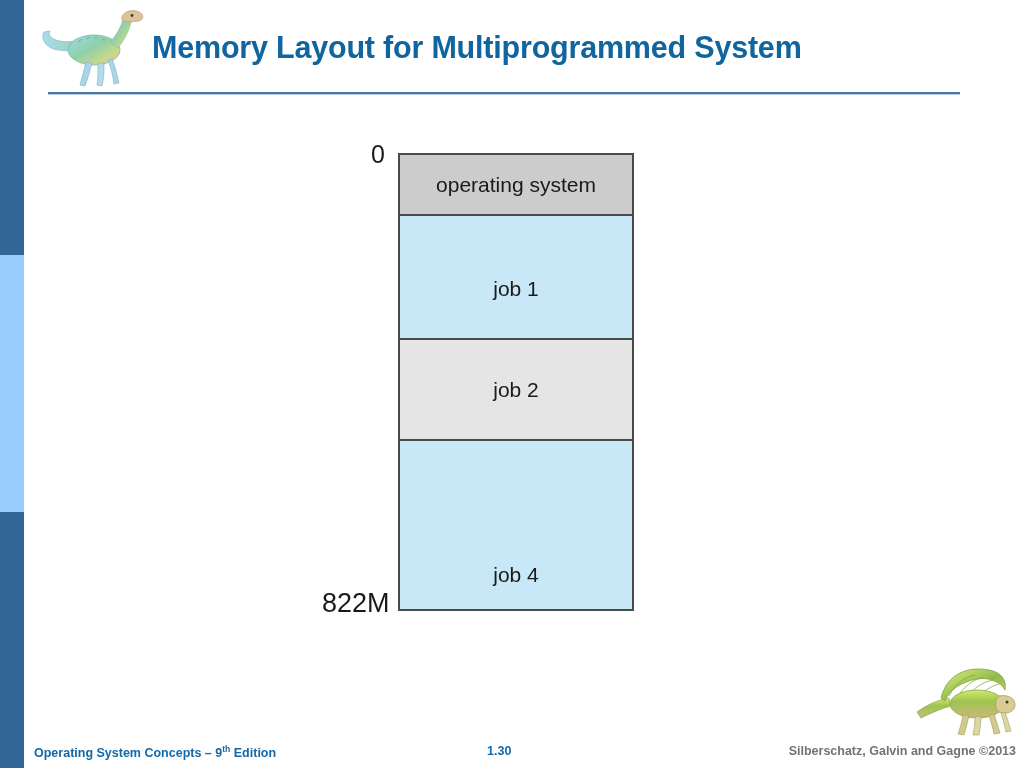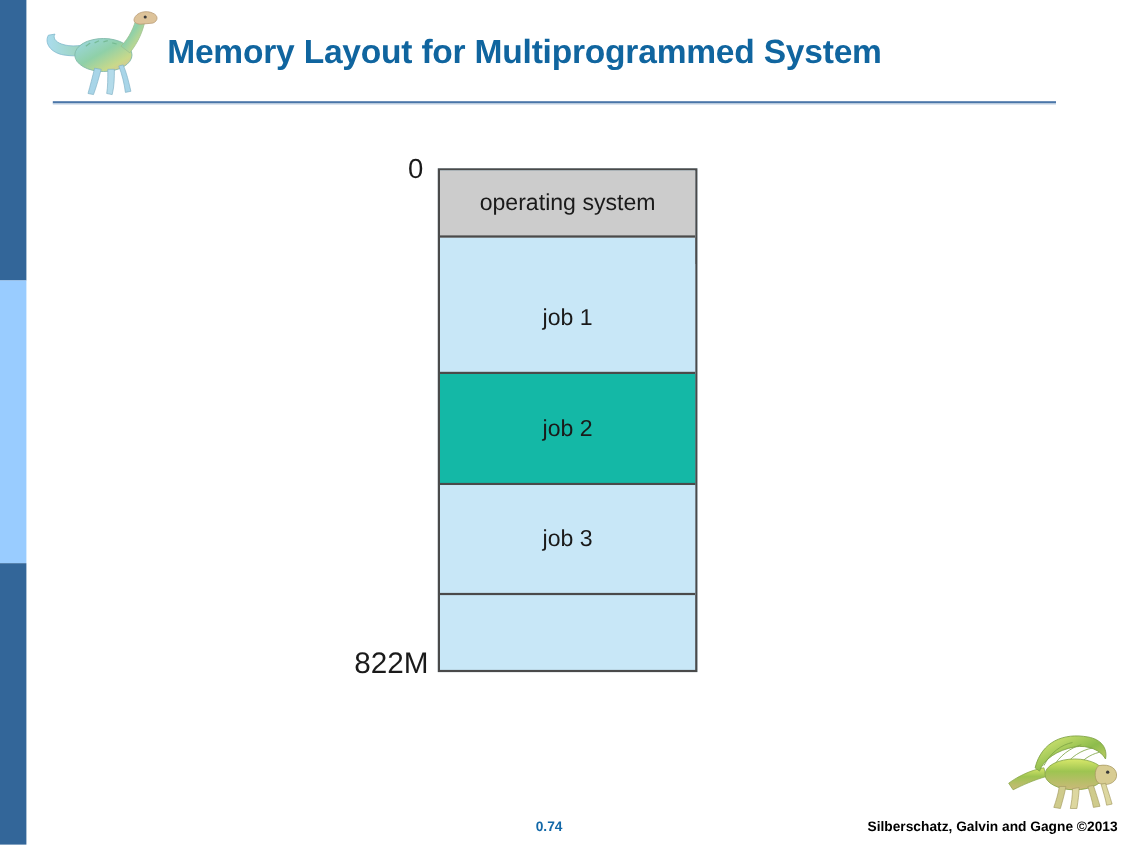--- a/index.html
+++ b/index.html
@@ -89,21 +89,21 @@
     box-sizing: border-box;
     display: flex;
     align-items: center;
     justify-content: center;
     color: #1a1a1a;
     font-size: 21px;
     font-family: "Liberation Sans", sans-serif;
   }
   .mem-block.os      { top: 0px;   height: 61px;  background: #cccccc; border-bottom: 2px solid #4a4a4a; }
   .mem-block.j1      { top: 85px;  height: 100px; background: #c8e7f7; border-bottom: 2px solid #4a4a4a; }
-  .mem-block.j2      { top: 185px; height: 101px; background: #14b8a6; border-bottom: 2px solid #4a4a4a; }
+  .mem-block.j2      { top: 185px; height: 101px; background: #e5e5e5; border-bottom: 2px solid #4a4a4a; }
   .mem-block.j3      { top: 286px; height: 100px; background: #c8e7f7; border-bottom: 2px solid #4a4a4a; }
   .mem-block.j4      { top: 386px; height: 68px;  background: #c8e7f7; }
 
   
   .addr-label {
     position: absolute;
     color: #1a1a1a;
     font-size: 25px;
     font-family: "Liberation Sans", sans-serif;
     white-space: nowrap;
@@ -134,21 +134,21 @@
     left: 487px;
     top: 8px;
     color: #1268a8;
     font-size: 12.5px;
     font-weight: bold;
   }
   #footer-right {
     position: absolute;
     right: 8px;
     top: 8px;
-    color: #000000;
+    color: #737373;
     font-size: 12.5px;
     font-weight: bold;
     white-space: nowrap;
   }
   #footer-dino {
     position: absolute;
     left: 915px;
     top: 658px;
     width: 105px;
     height: 78px;
@@ -207,22 +207,22 @@
 <div id="diagram">
   <div class="mem-block os">
     <span>operating system</span>
   </div>
   <div class="mem-block j1">
     <span>job 1</span>
   </div>
   <div class="mem-block j2">
     <span>job 2</span>
   </div>
-  <div class="mem-block j3">
-    <span>job 3</span>
+  <div class="mem-block j4">
+    <span>job 4</span>
   </div>
 </div>
 
 <div id="addr-bottom" class="addr-label">822M</div>
 
 <span id="footer-dino">
   <svg viewBox="0 0 105 78" width="105" height="78" aria-hidden="true">
     <defs>
       <linearGradient id="dino2" x1="0" y1="0" x2="0" y2="1">
         <stop offset="0%" stop-color="#d8e86a"></stop>
@@ -248,17 +248,18 @@
     <circle cx="92" cy="44" r="1.5" fill="#3a3a3a"></circle>
 
     <path d="M48 57 C 47 64, 45 70, 43 76 L 49 77 C 51 70, 53 63, 54 57 Z" fill="#cfcb8c" stroke="#a39a60" stroke-width="0.6"></path>
     <path d="M60 59 C 60 66, 59 72, 58 77 L 64 77 C 65 70, 66 64, 66 58 Z" fill="#ddd7a0" stroke="#a39a60" stroke-width="0.6"></path>
     <path d="M74 57 C 76 64, 78 70, 79 76 L 85 75 C 83 68, 81 62, 79 56 Z" fill="#cfcb8c" stroke="#a39a60" stroke-width="0.6"></path>
     <path d="M86 55 C 88 62, 90 68, 91 74 L 96 73 C 94 66, 92 60, 90 54 Z" fill="#ddd7a0" stroke="#a39a60" stroke-width="0.6"></path>
   </svg>
 </span>
 
 <div id="footer">
-
-  <div id="footer-center">0.74</div>
+  <div id="footer-left"><span>Operating System Concepts – 9</span><sup>th</sup><span> Edition</span></div>
+
+  <div id="footer-center">1.30</div>
 
   <div id="footer-right">Silberschatz, Galvin and Gagne ©2013</div>
 </div>
 
 </body></html>

